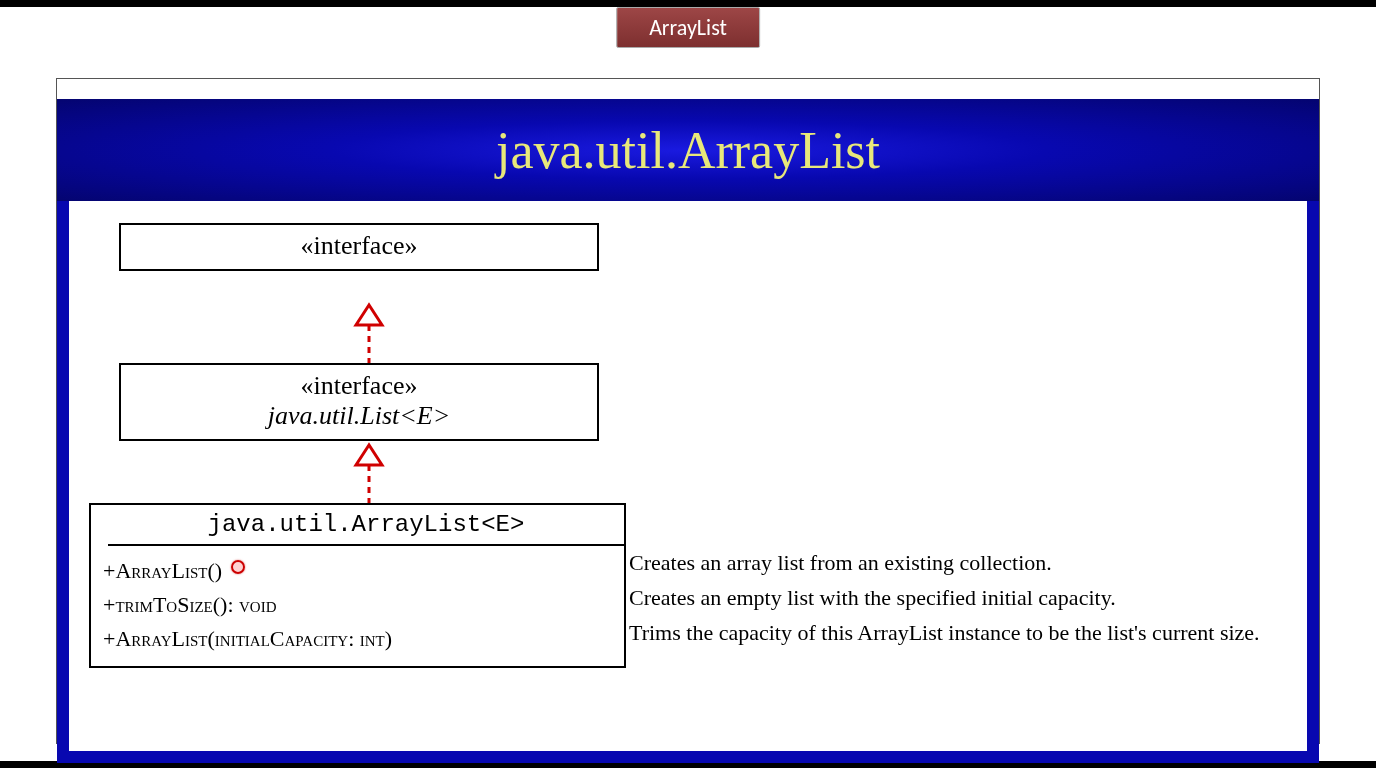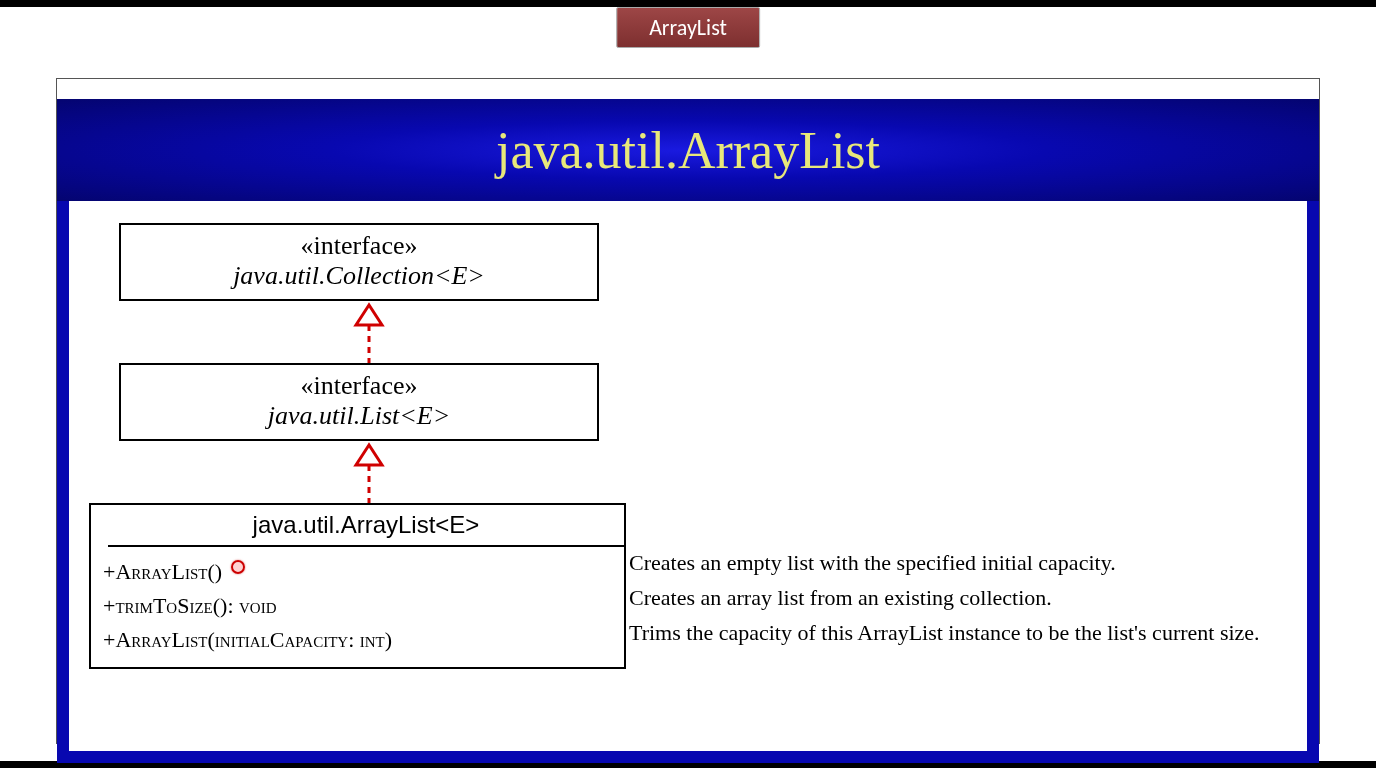--- a/index.html
+++ b/index.html
@@ -100,21 +100,21 @@
     top: 302px;
     width: 533px;
     border: 2px solid #000;
     background: #fff;
   }
   .box3-header {
     border-bottom: 2px solid #000;
     text-align: center;
     padding: 6px 0;
     font-size: 24px;
-    font-family: Liberation Sans, sans-serif;
+    font-family: Liberation Mono, monospace;
     margin-left: 17px;
   }
   .box3-body {
     padding: 8px 12px 10px 12px;
   }
   .method {
     font-size: 22px;
     font-family: "Times New Roman", serif;
     font-variant: small-caps;
     text-align: left;
@@ -167,21 +167,20 @@
 
 <div class="slide">
   <div class="slide-header">
     <div class="slide-title">java.util.ArrayList</div>
   </div>
 
   <div class="slide-body">
 
     <div class="uml-box box1">
       <div class="stereotype">«interface»</div>
-      <div class="classname">java.util.Collection&lt;E&gt;</div>
     </div>
 
     <div class="arrow" style="top:104px;">
       <svg width="30" height="60">
         <polygon points="15,0 2,20 28,20" fill="#fff" stroke="#d00000" stroke-width="3"></polygon>
         <line x1="15" y1="20" x2="15" y2="58" stroke="#d00000" stroke-width="3" stroke-dasharray="6,5"></line>
       </svg>
     </div>
 
     <div class="uml-box box2">
@@ -199,21 +198,21 @@
     <div class="box3">
       <div class="box3-header">java.util.ArrayList&lt;E&gt;</div>
       <div class="box3-body">
         <div class="method">+ArrayList()</div>
         <div class="method">+trimToSize(): void</div>
         <div class="method">+ArrayList(initialCapacity: int)</div>
       </div>
     </div>
 
     <div class="desc-col">
+      <div class="desc">Creates an array list from an existing collection.</div>
       <div class="desc">Creates an empty list with the specified initial capacity.</div>
-      <div class="desc">Creates an array list from an existing collection.</div>
       <div class="desc wrap">Trims the capacity of this ArrayList instance to be the list's current size.</div>
     </div>
 
     <div class="pointer-dot" style="left:162px; top:359px;"></div>
 
   </div>
 </div>
 
 </body></html>

